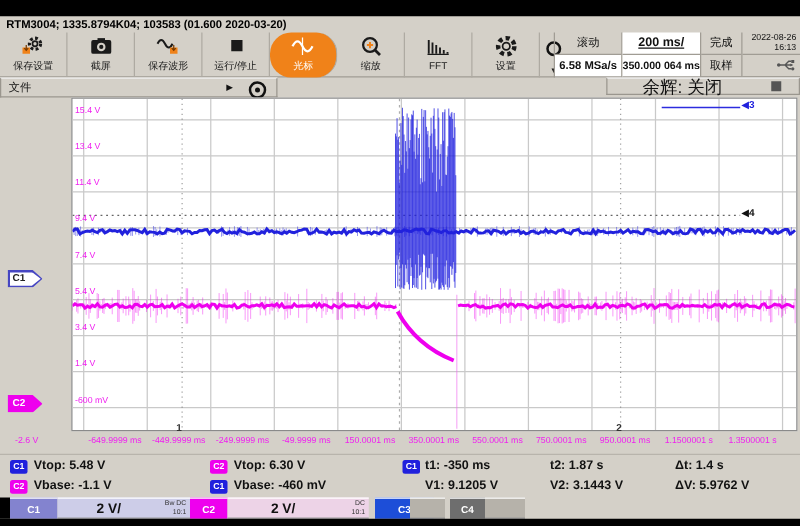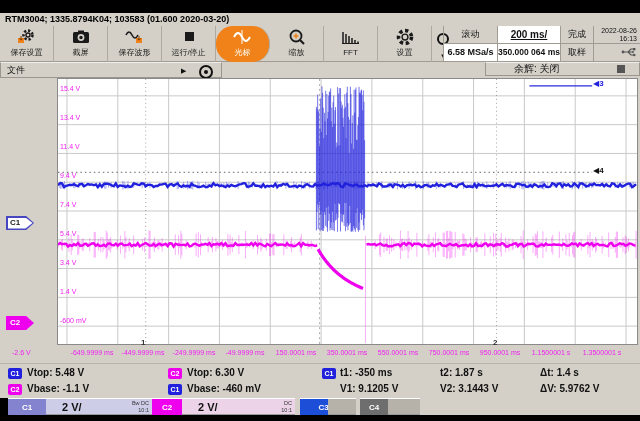--- a/index.html
+++ b/index.html
@@ -31,21 +31,21 @@
   #cell-date .r1{font-size:7px;line-height:8px;text-align:right;padding:1px 3px 0 0;}
   #cell-date .r2{text-align:right;padding-right:3px;}
   
   #filebar{left:0;top:62px;width:222px;height:16px;background:#d4d0c8;border:1px solid #9a968e;border-top-color:#eee;
            box-sizing:border-box;font-size:9px;line-height:14px;}
   #filebar .lbl{position:absolute;left:6px;top:0;}
   #filebar .arr{position:absolute;left:180px;top:1px;font-size:7px;}
   #filebar .ringdot{position:absolute;left:198px;top:2px;width:10px;height:10px;border:2px solid #111;border-radius:50%;}
   #filebar .ringdot:after{content:"";position:absolute;left:3px;top:3px;width:4px;height:4px;background:#111;border-radius:50%;}
   #persistbar{left:485px;top:62px;width:155px;height:14px;background:#d4d0c8;border:1px solid #9a968e;border-top-color:#eee;
-              box-sizing:border-box;font-size:10px;line-height:12px;}
+              box-sizing:border-box;font-size:14px;line-height:12px;}
   #persistbar .lbl{position:absolute;left:28px;top:0;}
   #persistbar .sq{position:absolute;right:14px;top:2px;width:8px;height:8px;background:#555;}
   
   #plot{left:57px;top:78px;width:581px;height:267px;background:#fff;border:1px solid #8a8a8a;box-sizing:border-box;}
   #wave-svg{position:absolute;left:0;top:0;width:100%;height:100%;}
   .vlab{position:absolute;left:2px;font-size:7px;color:#f020f0;line-height:8px;white-space:nowrap;}
   .tlab{position:absolute;top:4px;font-size:7px;color:#f020f0;transform:translateX(-50%);white-space:nowrap;}
   .refmark{position:absolute;font-size:8px;line-height:9px;font-weight:bold;}
   .curdig{position:absolute;font-size:8px;font-weight:bold;color:#333;}
   
@@ -62,21 +62,21 @@
   #meas{left:0;top:363px;width:640px;height:35px;border-top:1px solid #b8b4ac;box-sizing:border-box;}
   .badge{position:absolute;width:14px;height:11px;border-radius:2px;color:#fff;font-size:7px;font-weight:bold;
          text-align:center;line-height:11px;}
   .mtext{position:absolute;font-size:10px;font-weight:bold;color:#111;white-space:nowrap;}
   
   #chbar{left:0;top:398px;width:640px;height:17px;}
   #chbar .blk{position:absolute;left:0;top:0;width:8px;height:17px;background:#000;}
   .chbadge{position:absolute;top:0;height:17px;color:#fff;font-size:8px;font-weight:bold;text-align:center;line-height:17px;
            border-top:1px solid #fff;box-sizing:border-box;}
   .chcell{position:absolute;top:0;height:17px;border-top:1px solid #fff;border-bottom:1px solid #999;box-sizing:border-box;}
-  .chscale{position:absolute;left:16px;right:24px;top:0;font-size:11px;font-weight:bold;text-align:left;line-height:16px;}
+  .chscale{position:absolute;left:0;right:24px;top:0;font-size:11px;font-weight:bold;text-align:center;line-height:16px;}
   .chmini{position:absolute;right:3px;top:1px;font-size:5.5px;line-height:7px;text-align:right;color:#333;}
   #bot-black{left:0;top:415px;width:640px;height:6px;background:#000;}
 </style>
 </head>
 <body>
 
 <div id="screen">
   <div class="abs" id="top-black"></div>
   <div class="abs" id="titlebar">RTM3004; 1335.8794K04; 103583 (01.600 2020-03-20)</div>
 

